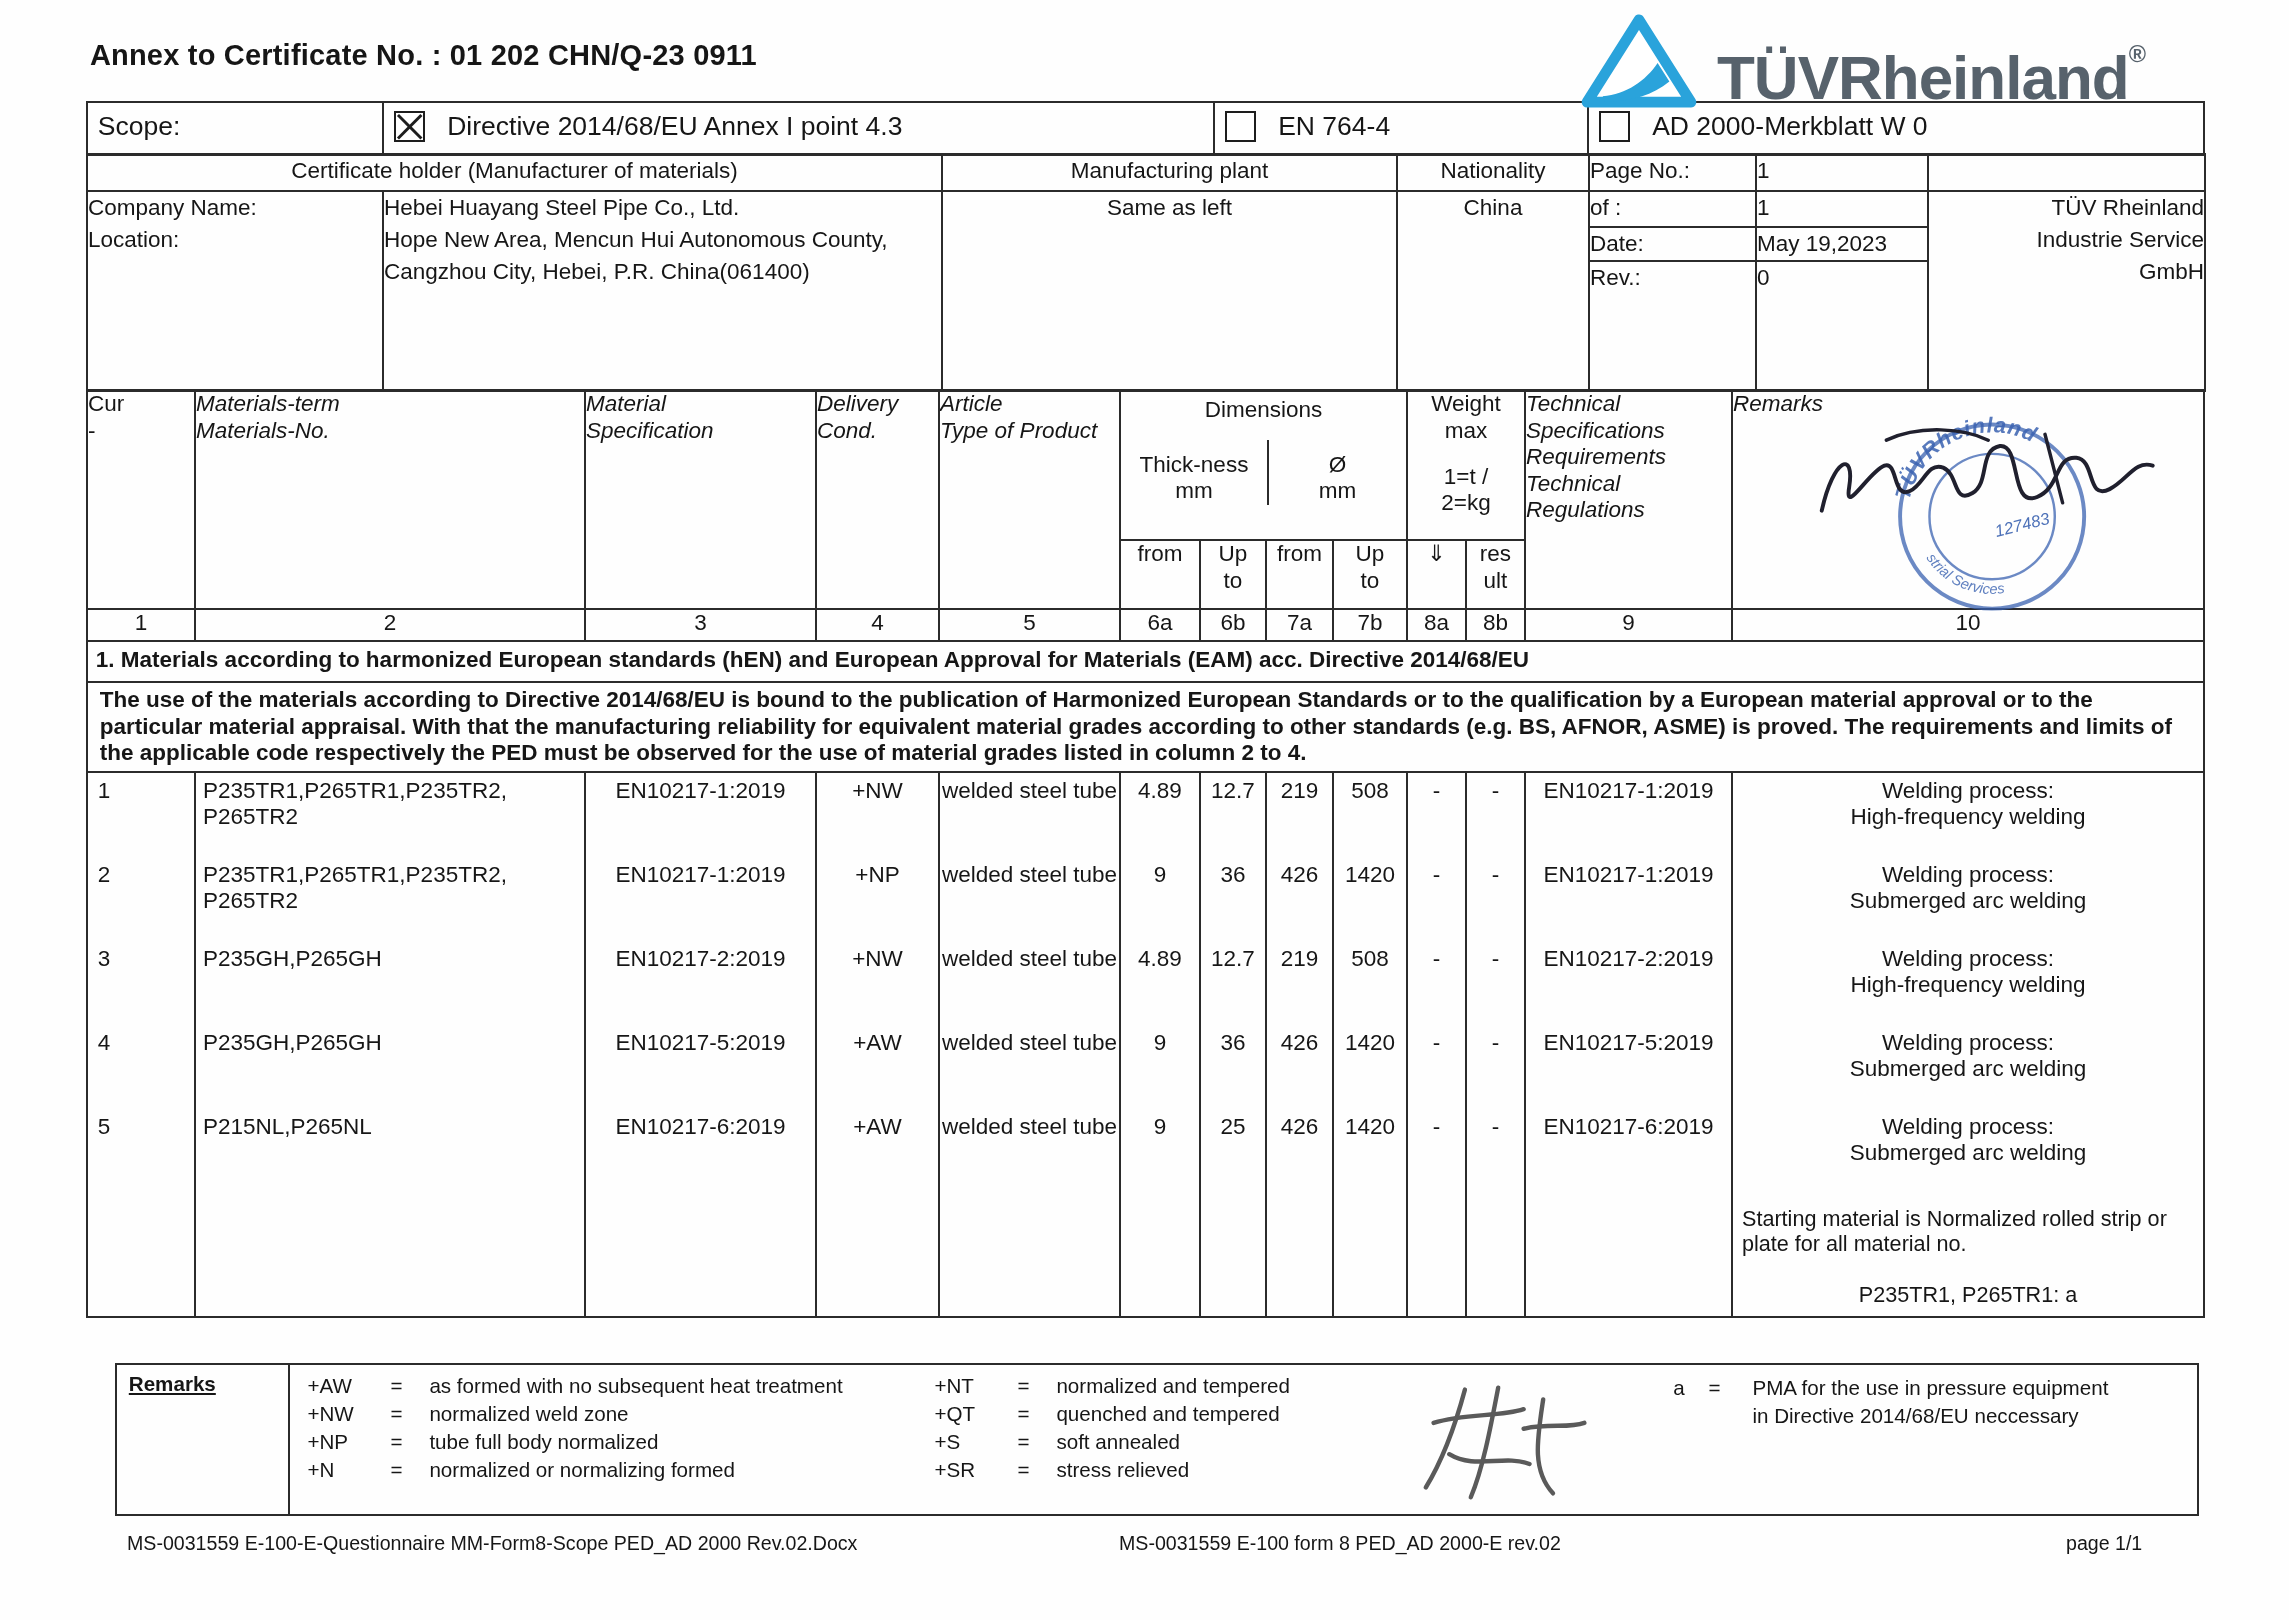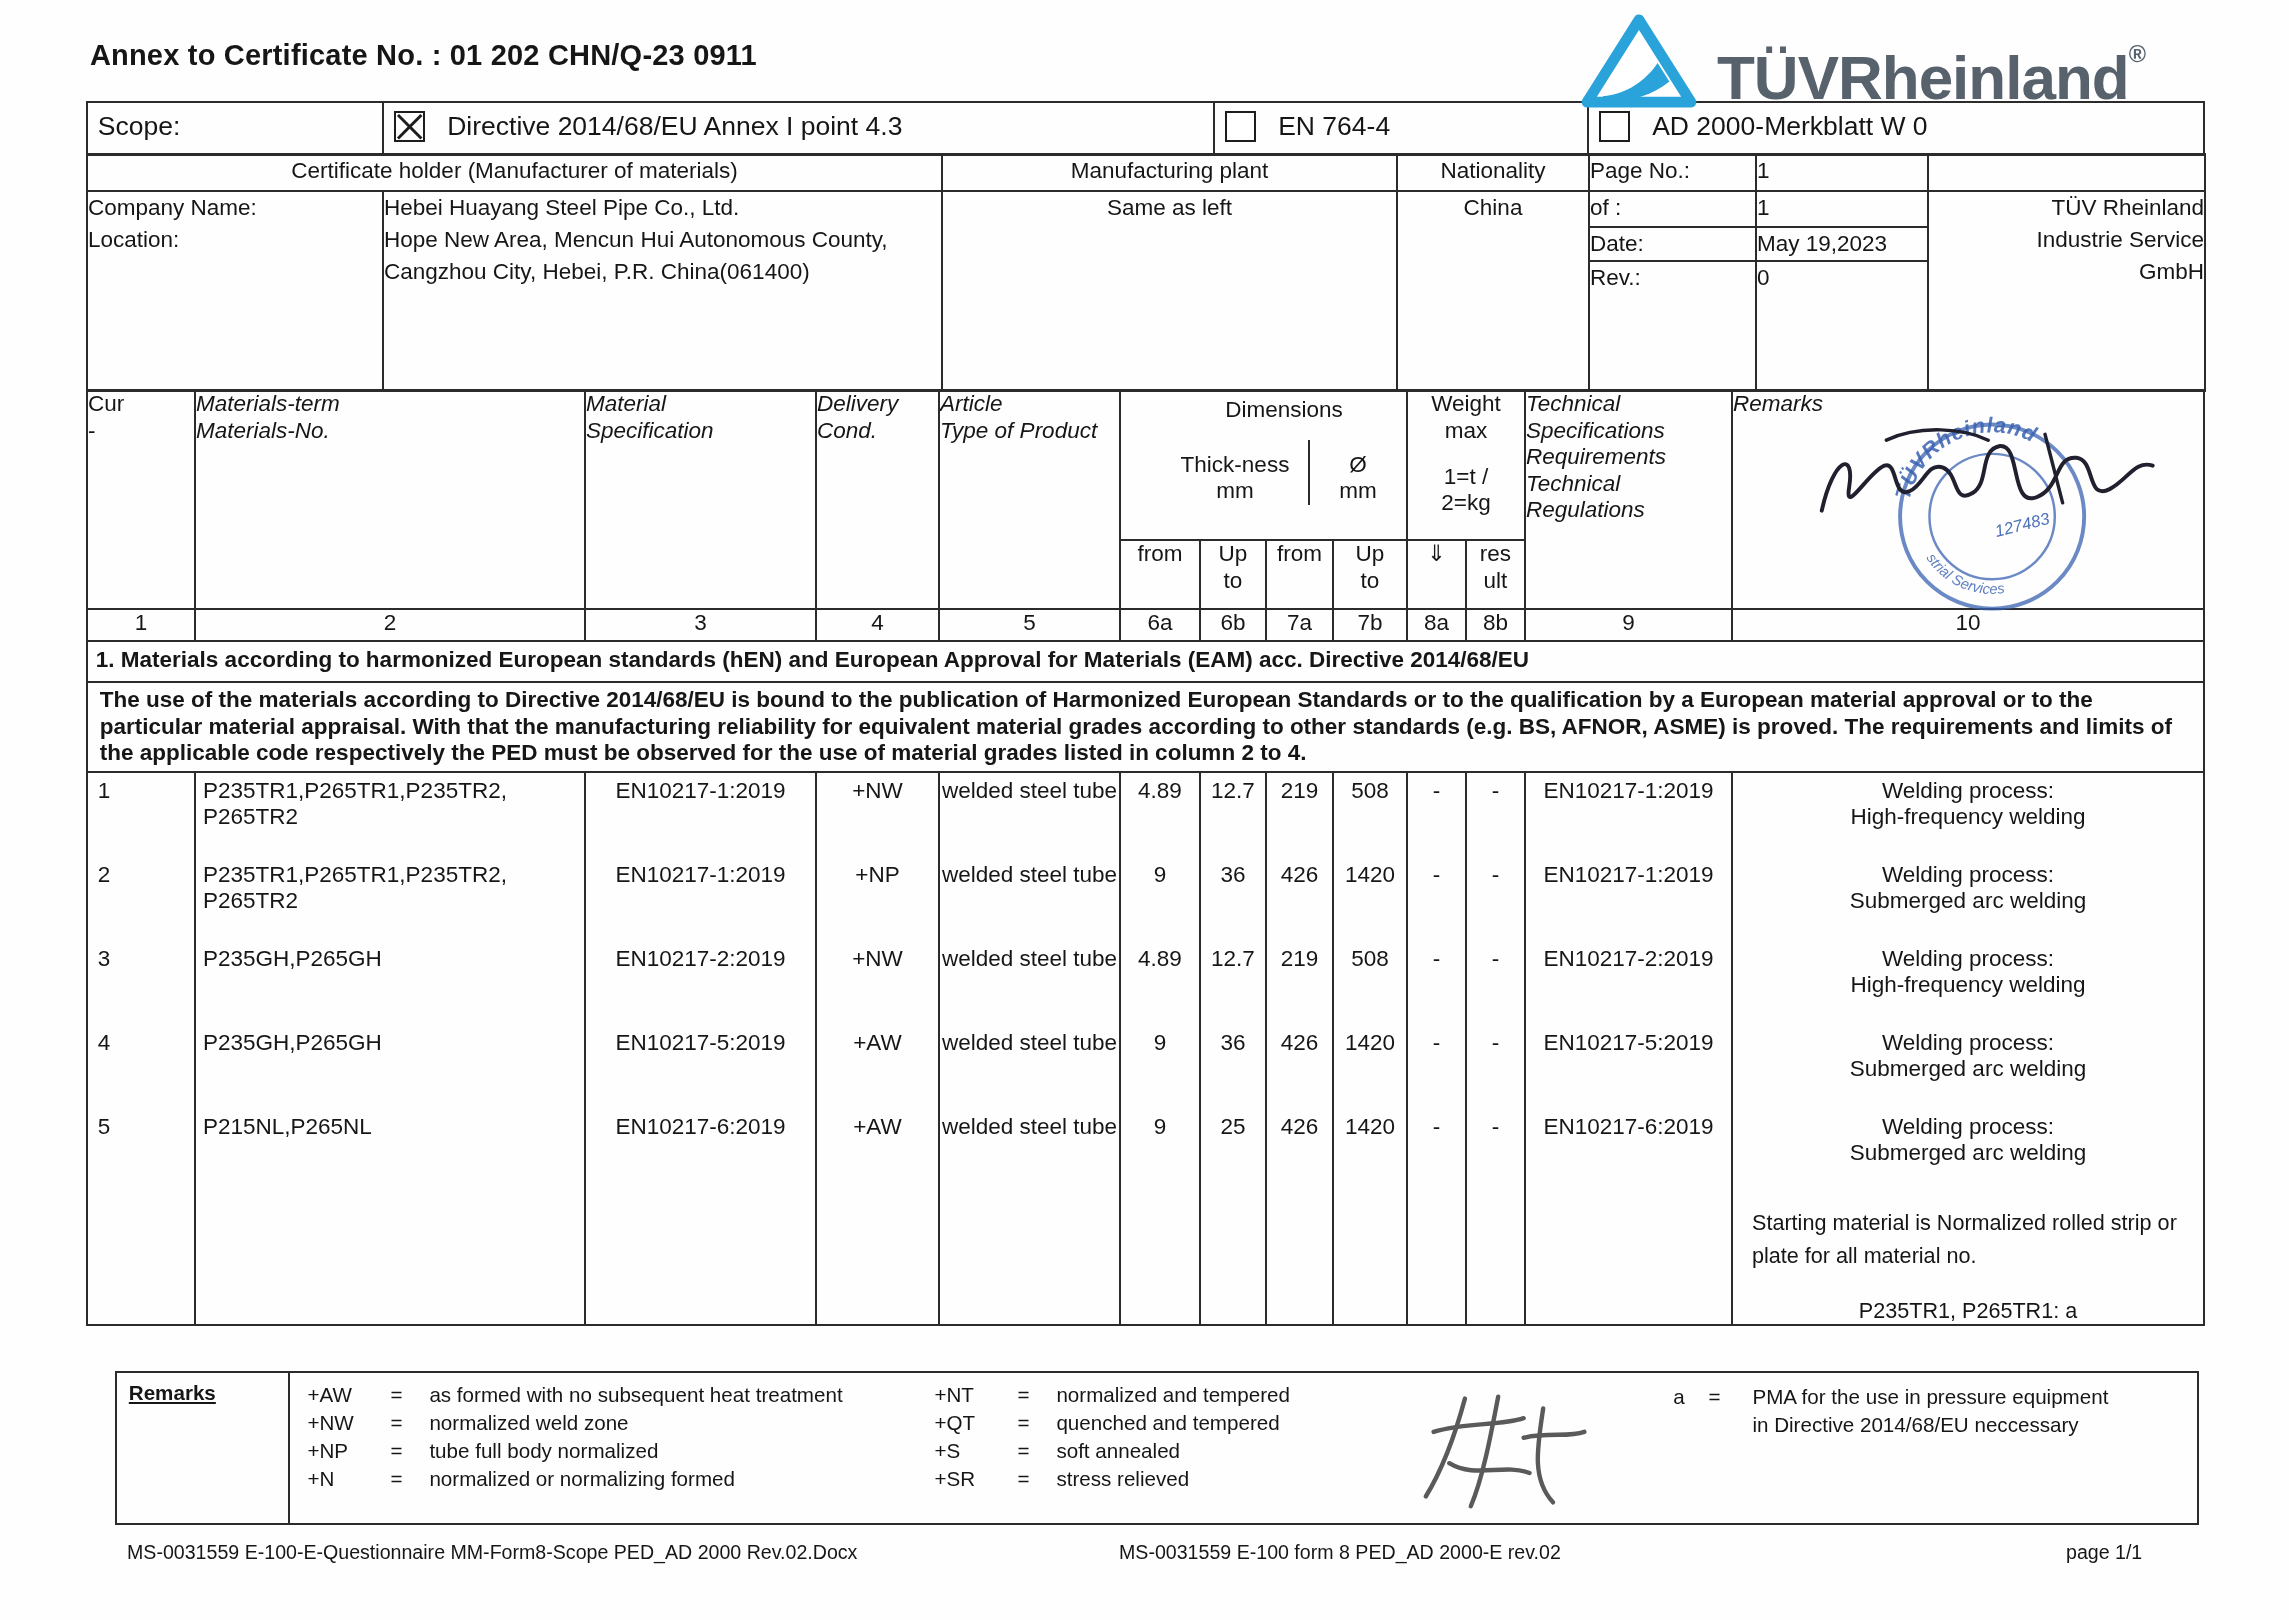--- a/index.html
+++ b/index.html
@@ -29,38 +29,38 @@
   .lab{padding:7.8px 0 0 11.8px;}
   .val{padding:7.8px 13.7px 0 13.7px;}
   .cmid{text-align:center; padding-top:51px;}
   .kv{padding:2px 0 0 11.8px;}
   .issuer{text-align:right; padding-top:11.8px; line-height:34px;}
 
   .main-tbl{margin-top:-2.9px;}
   .main-tbl td{font-size:22.5px; line-height:26.5px;}
   .hc{text-align:left; padding-top:7.8px;font-style:italic;}
   .cur{padding:5.9px 0 0 9.8px;}
-  .dimwrap{display:flex; flex-direction:column; height:100%;margin-left:41px;}
+  .dimwrap{display:flex; flex-direction:column; height:100%;}
   .dimtitle{text-align:center; padding-top:5.9px; height:43px;}
   .dimhalves{display:flex; flex:1;}
   .dimhalf{flex:0 0 146px; text-align:center; padding-top:11.8px; border-right:2px solid #2b2b2b;}
   .dimhalf2{flex:1; text-align:center; padding-top:11.8px;}
   .wcell{text-align:center; padding-top:7.8px;}
   .wunit{margin-top:19.6px;}
   .sub{text-align:center; padding-top:5.9px;}
   .arrow{font-size:26.5px;}
   .colnum{text-align:center; padding-top:2.9px; font-size:21.6px;}
   .sect{font-weight:bold; font-size:24.5px; padding:4.9px 7.8px !important;}
   .note{font-weight:bold; font-size:19px; line-height:25.5px; padding:3.9px 11.8px !important;}
   .dtd{font-size:21.6px;}
   .entry{height:84px; box-sizing:border-box; padding-top:5.9px; line-height:25.5px;}
   .ta-c{text-align:center;}
   .col-no .entry{padding-left:9.8px;}
   .col-mat .entry{padding-left:7px; padding-right:25.5px;}
-  .extra-remark{margin-top:13.7px; padding:0 19px; text-align:left; line-height:33px; font-size:21.6px;}
+  .extra-remark{margin-top:13.7px; padding:0 9px; text-align:left; line-height:25px; font-size:21.6px;}
   .grade-remark{margin-top:25.5px; text-align:center; font-size:21.6px;}
   .remarks-hd{position:relative; overflow:visible !important;}
   .stamp-wrap{position:absolute; left:59px; top:9.8px; width:412px; height:235px; pointer-events:none;}
 
   
   .legend{margin:45px 0 0 115px; width:2080px; min-height:143px; border:2.9px solid #2b2b2b; display:flex; position:relative;}
   .legend-title-cell{flex:0 0 159px; border-right:2px solid #2b2b2b; padding:7.8px 0 0 11.8px;}
   .legend-title{font-size:20.6px; font-weight:bold; text-decoration:underline;}
   .legend-body{flex:1; display:flex; padding:7.8px 0 0 17.6px; font-size:20.6px;}
   .lcol1{flex:0 0 627px;}

